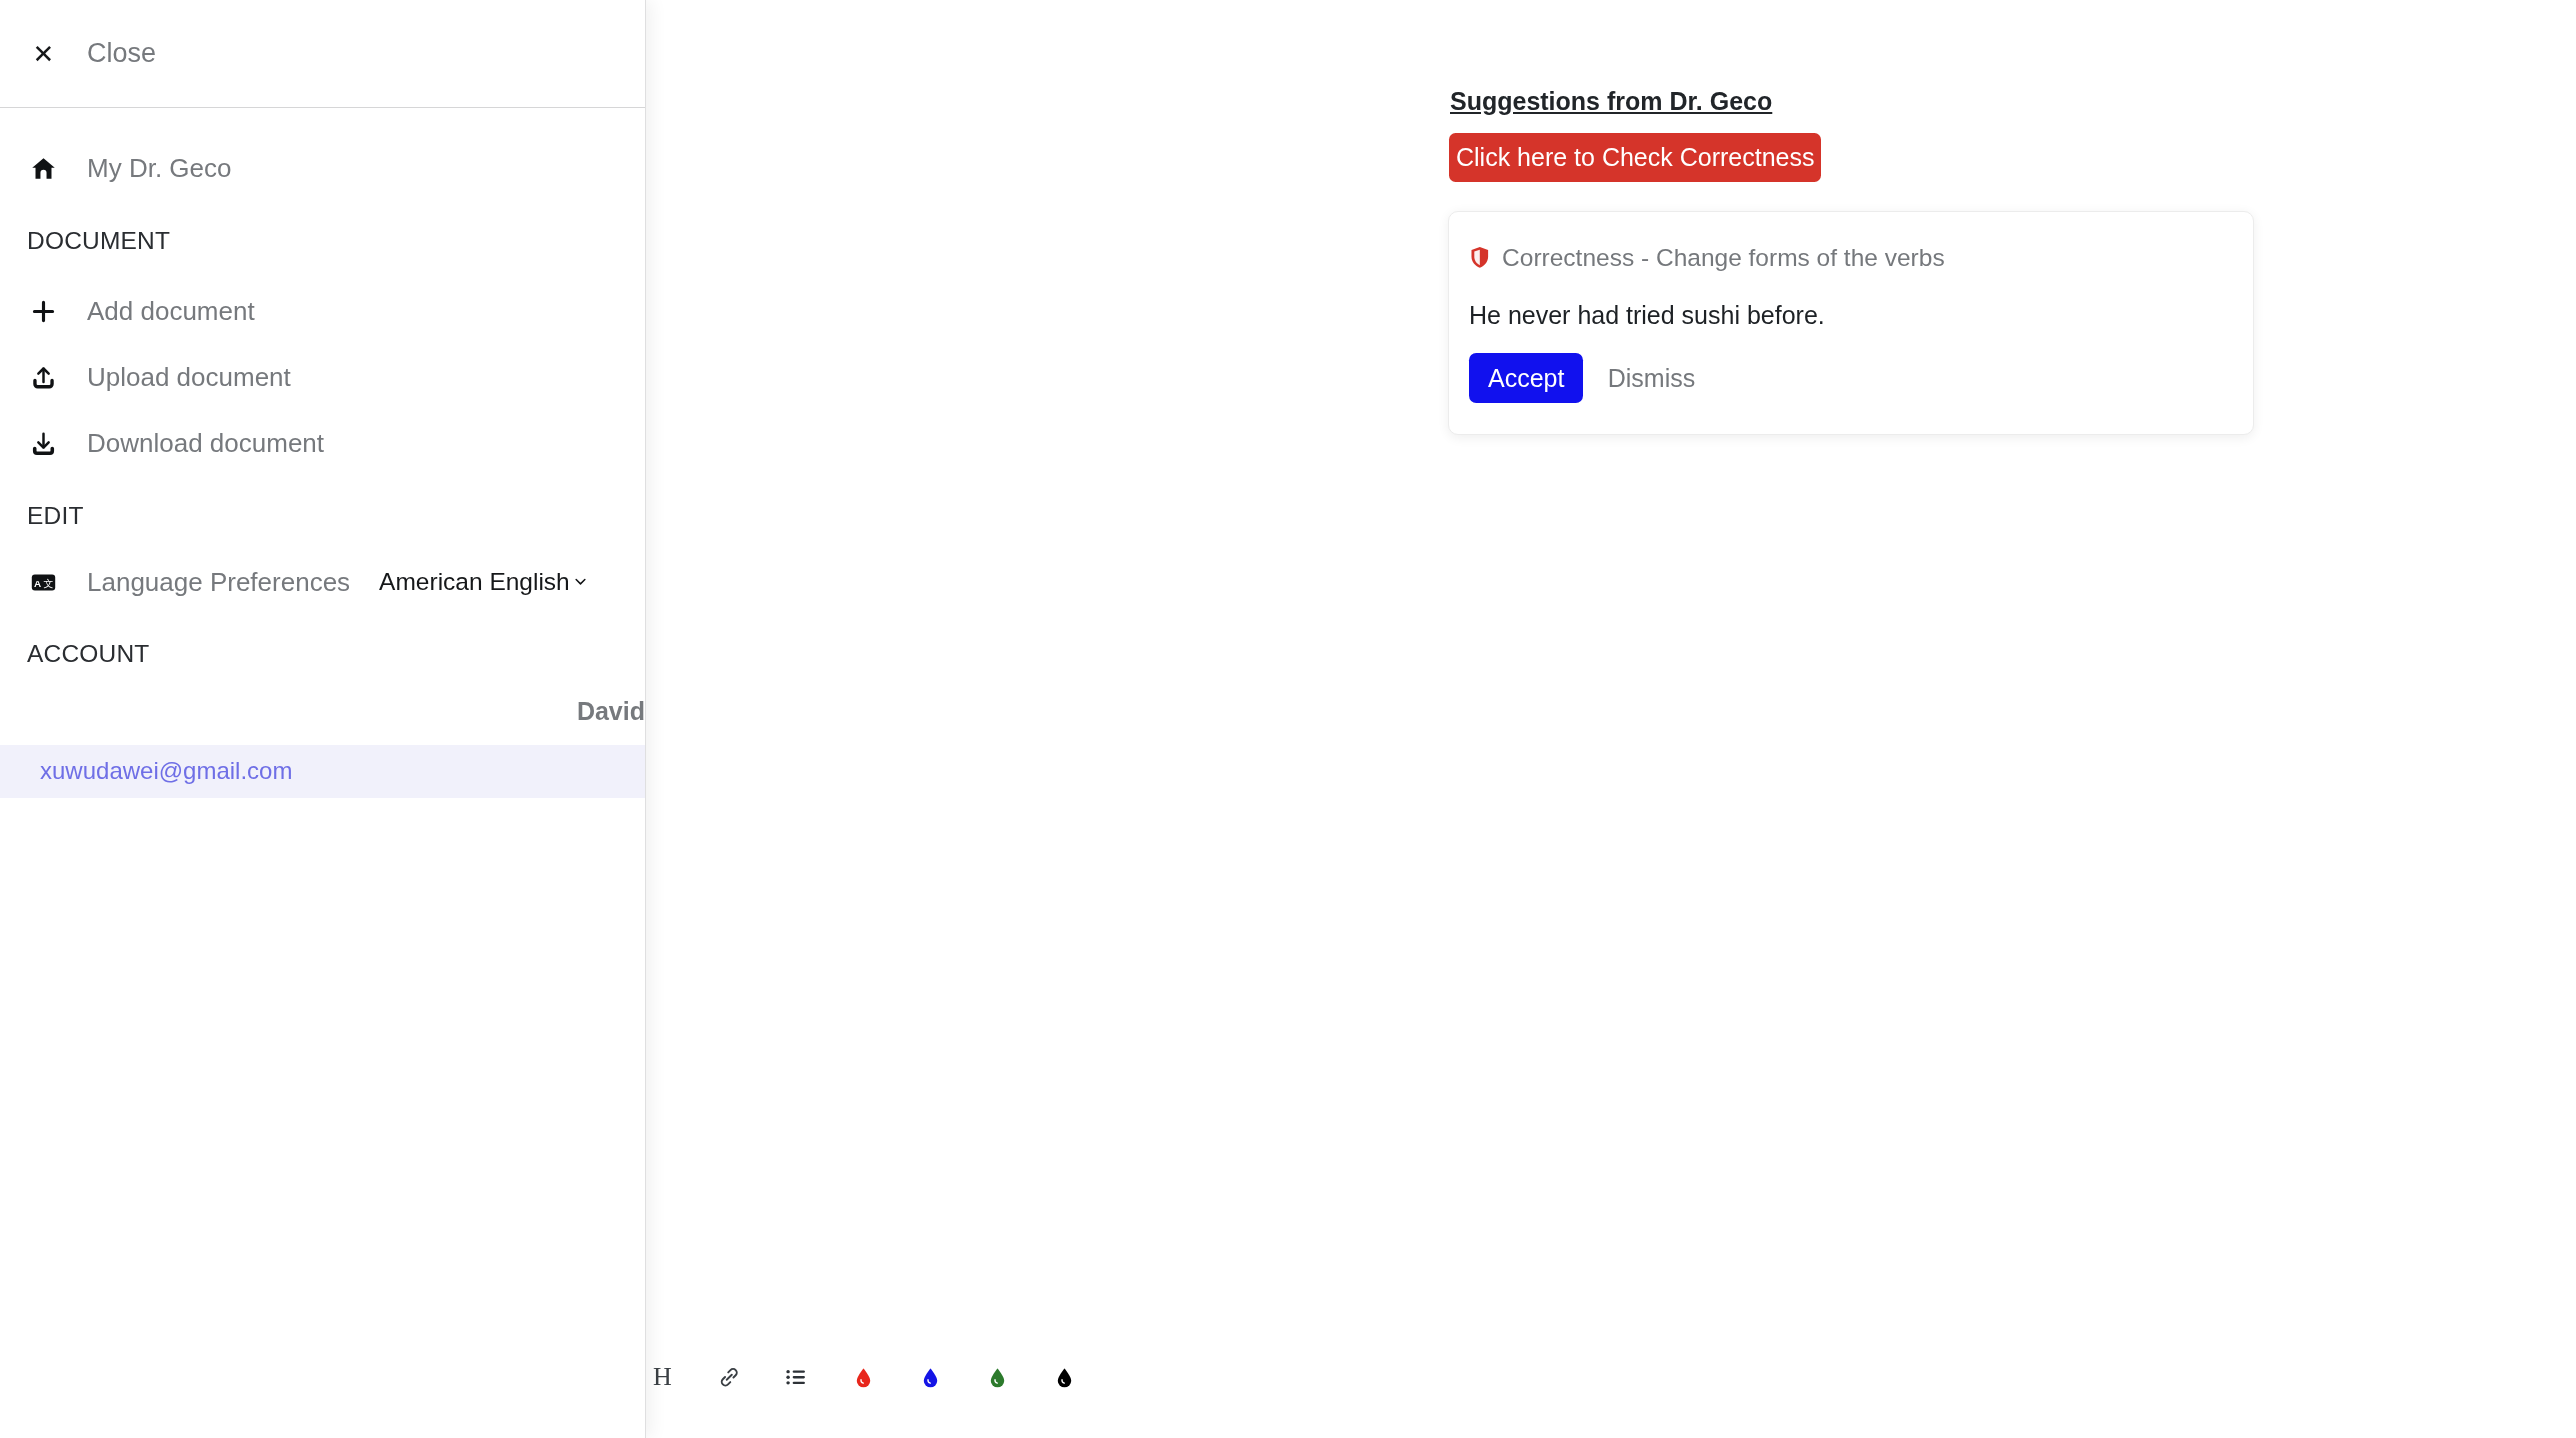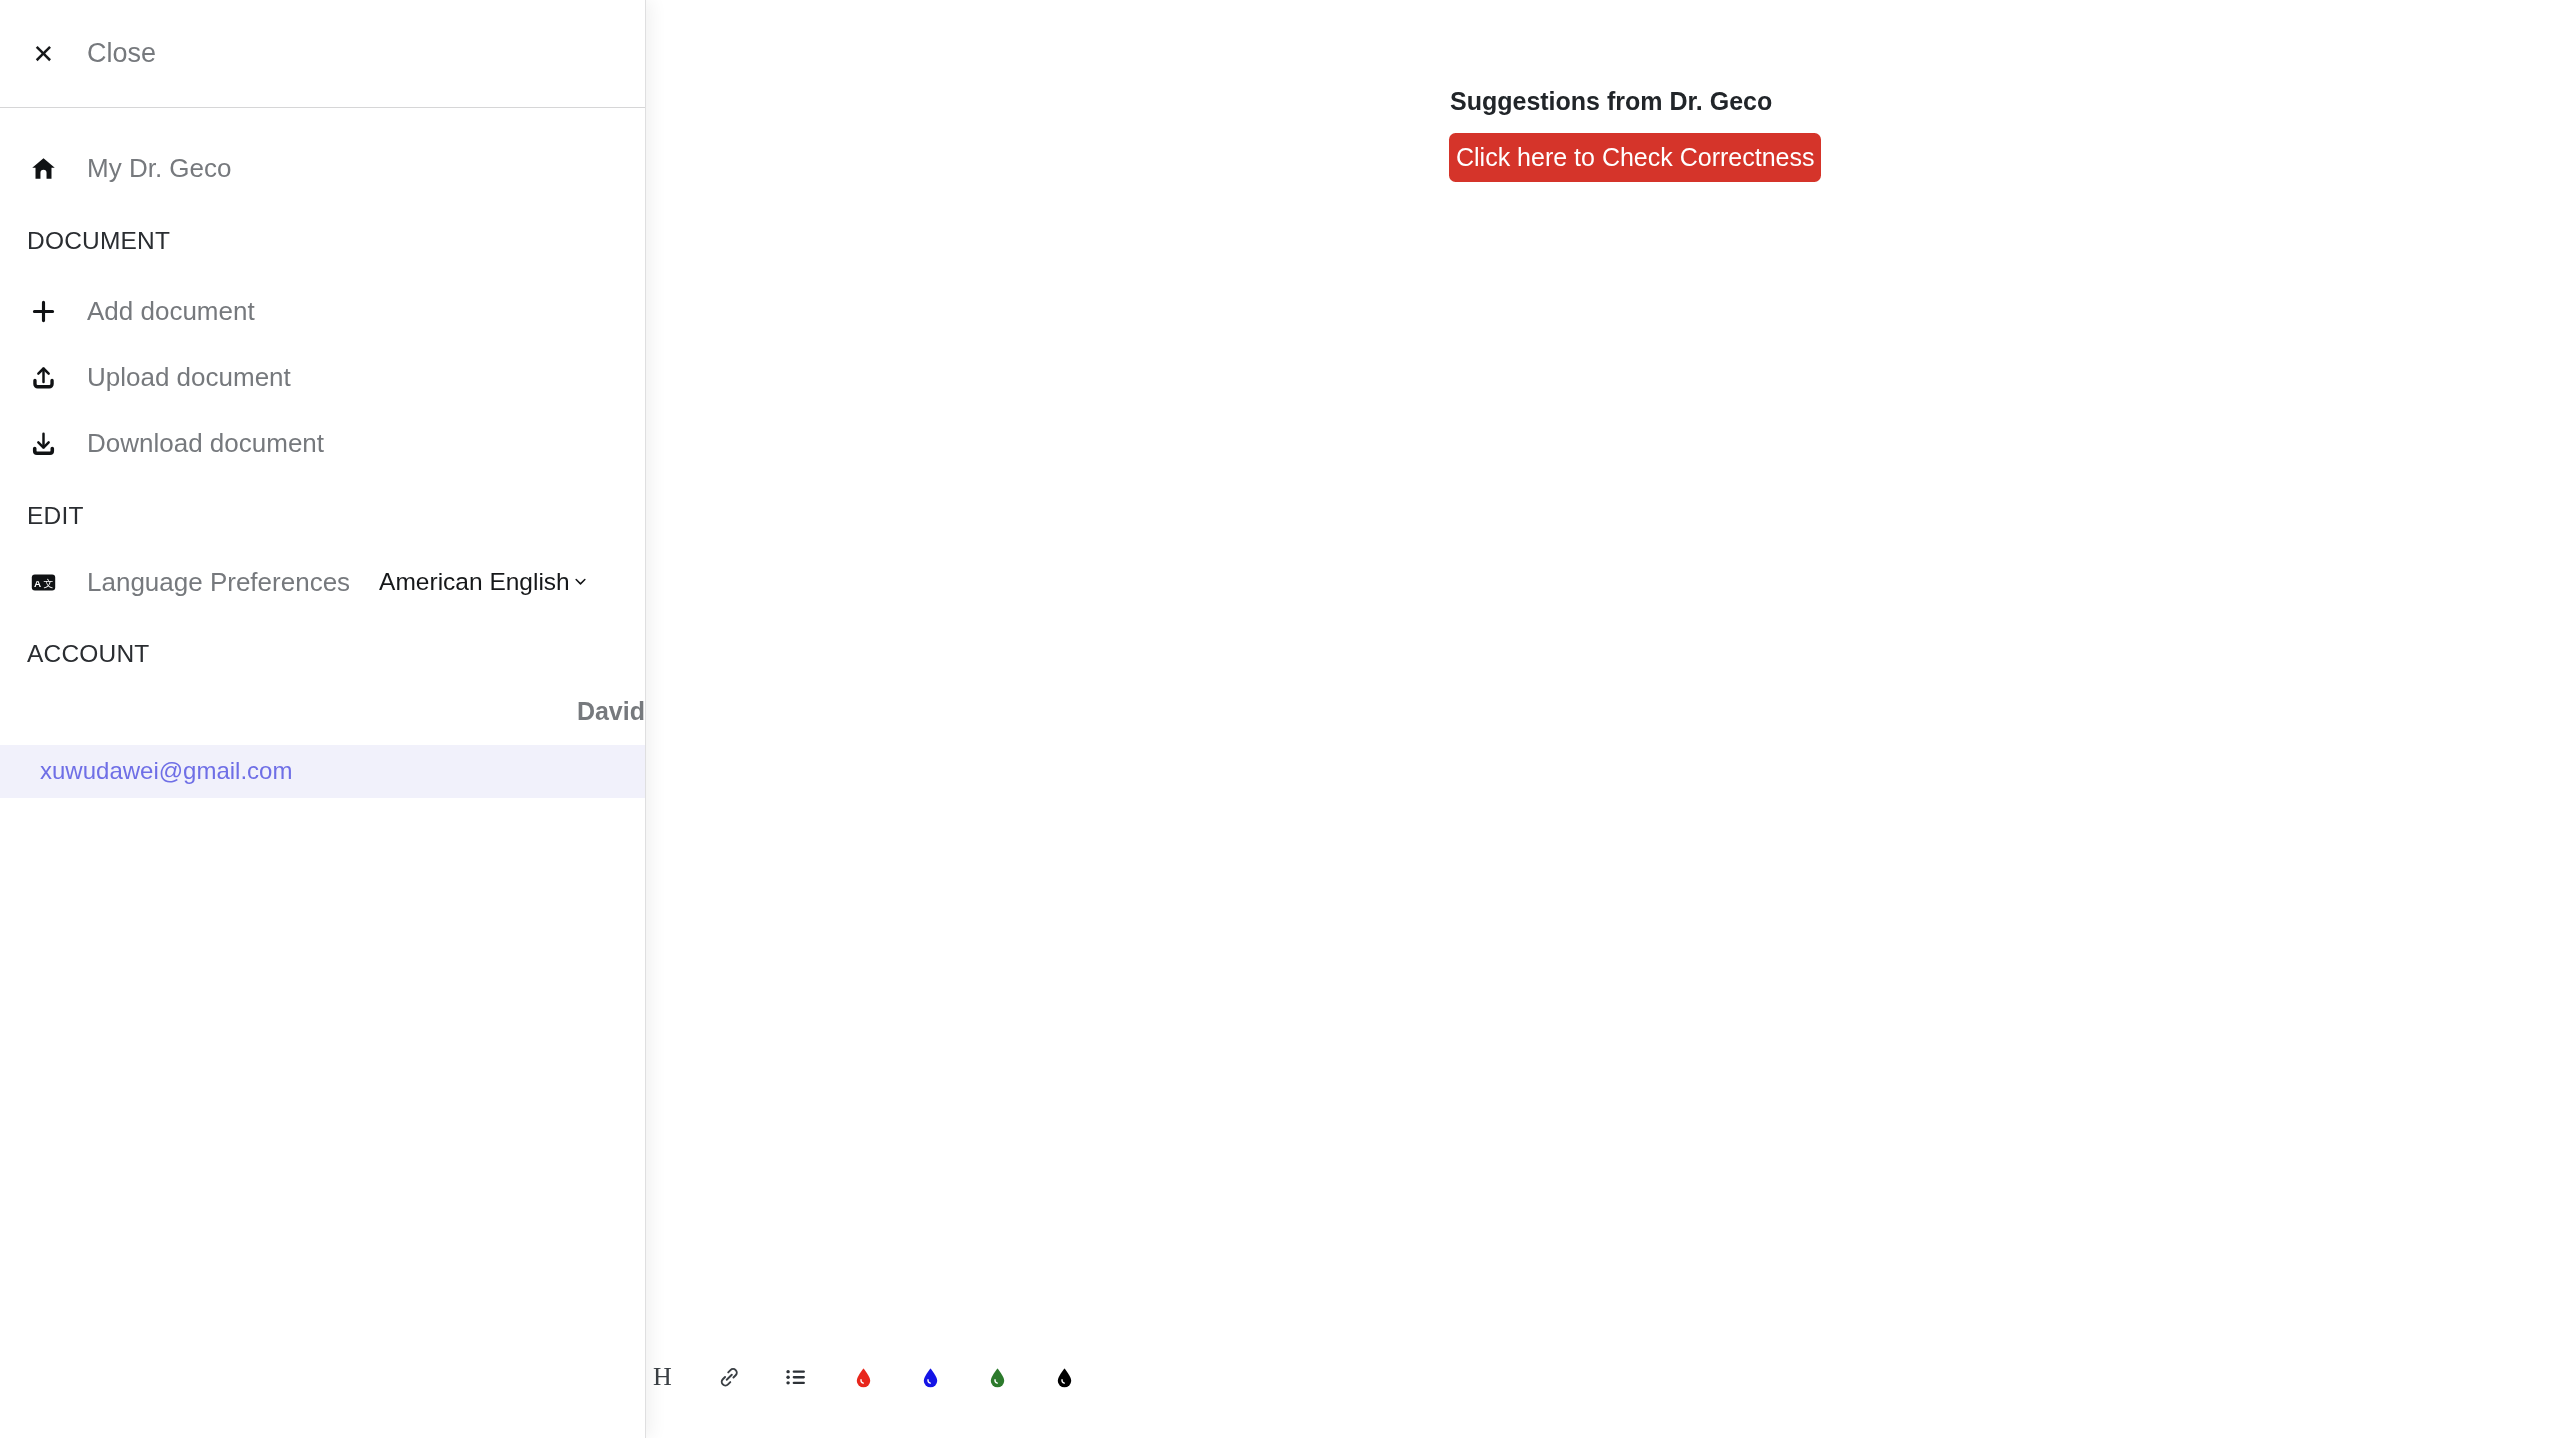--- a/index.html
+++ b/index.html
@@ -161,20 +161,21 @@
 
   
   .sugg-title {
     position: absolute;
     left: 1450px;
     top: 87px;
     font-size: 25px;
     font-weight: 700;
     color: #212529;
     white-space: nowrap;
+    text-decoration: underline;
   }
   .check-btn {
     position: absolute;
     left: 1449px;
     top: 133px;
     height: 49px;
     padding: 0 7px;
     border: none;
     border-radius: 6.5px;
     background: #d5342a;
@@ -304,20 +305,38 @@
         </svg>
       </button>
 
     </div>
   </div>
 
   <div class="sugg-title">Suggestions from Dr. Geco</div>
 
   <button class="check-btn">Click here to Check Correctness</button>
 
+  <div class="sugg-card">
+    <div class="sugg-cat">
+      <span>
+        <svg width="21.6" height="23" viewBox="0 0 24 26">
+          <path d="M12 1.2 L21.4 4.4 V12 c0 6.2-4.1 10.8-9.4 12.6 C6.7 22.8 2.6 18.2 2.6 12 V4.4 Z" fill="#d5342a"></path>
+          <path d="M12 4.2 V21.7 C8.6 20.1 5.8 16.7 5.8 12.2 V6.3 Z" fill="#ffffff" opacity="0.92"></path>
+        </svg>
+      </span>
+      <span class="sugg-cat-text">Correctness - Change forms of the verbs</span>
+    </div>
+
+    <div class="sugg-body">He never had tried sushi before.</div>
+
+    <div class="sugg-actions">
+      <button class="accept-btn">Accept</button>
+      <button class="dismiss-btn">Dismiss</button>
+    </div>
+  </div>
 
   <div class="drawer">
 
     <div class="drawer-header">
       <div class="close-x">✕</div>
       <div class="close-label">Close</div>
     </div>
 
     <div class="nav-row" style="margin-top:27px;">
       <span class="nav-icon">

